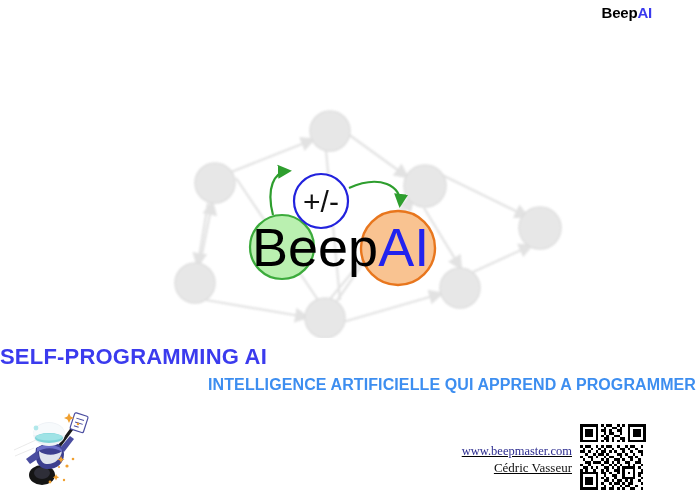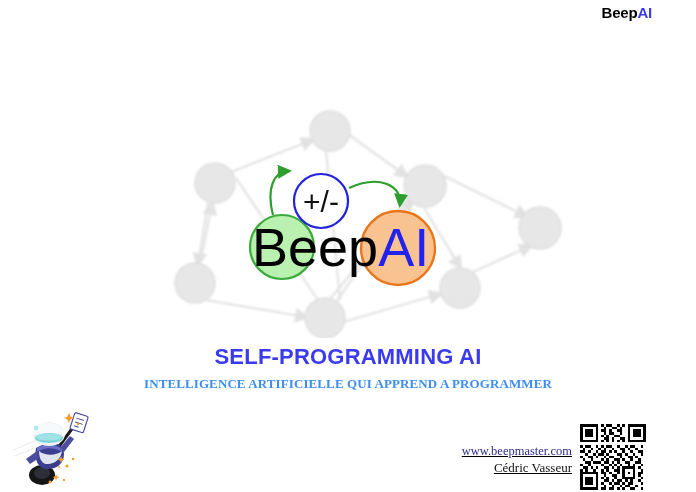--- a/index.html
+++ b/index.html
@@ -41,35 +41,34 @@
     height: 250px;
   }
   #hero svg { display: block; }
 
   
   #title {
     position: absolute;
     left: 0;
     top: 344px;
     width: 696px;
-    text-align: center;
     font-family: "Liberation Sans", sans-serif;
     font-size: 22px;
     font-weight: bold;
     color: #3b3bee;
     letter-spacing: 0.2px;
   }
   #subtitle {
     position: absolute;
     left: 0;
     top: 376px;
     width: 696px;
-    text-align: center;
-    font-family: Liberation Serif, serif;
-    font-size: 13px;
+    text-align: right;
+    font-family: Liberation Sans, sans-serif;
+    font-size: 16px;
     font-weight: bold;
     color: #3d8ef0;
     letter-spacing: 0.1px;
   }
 
   
   #footer {
     position: absolute;
     left: 0;
     top: 444px;

